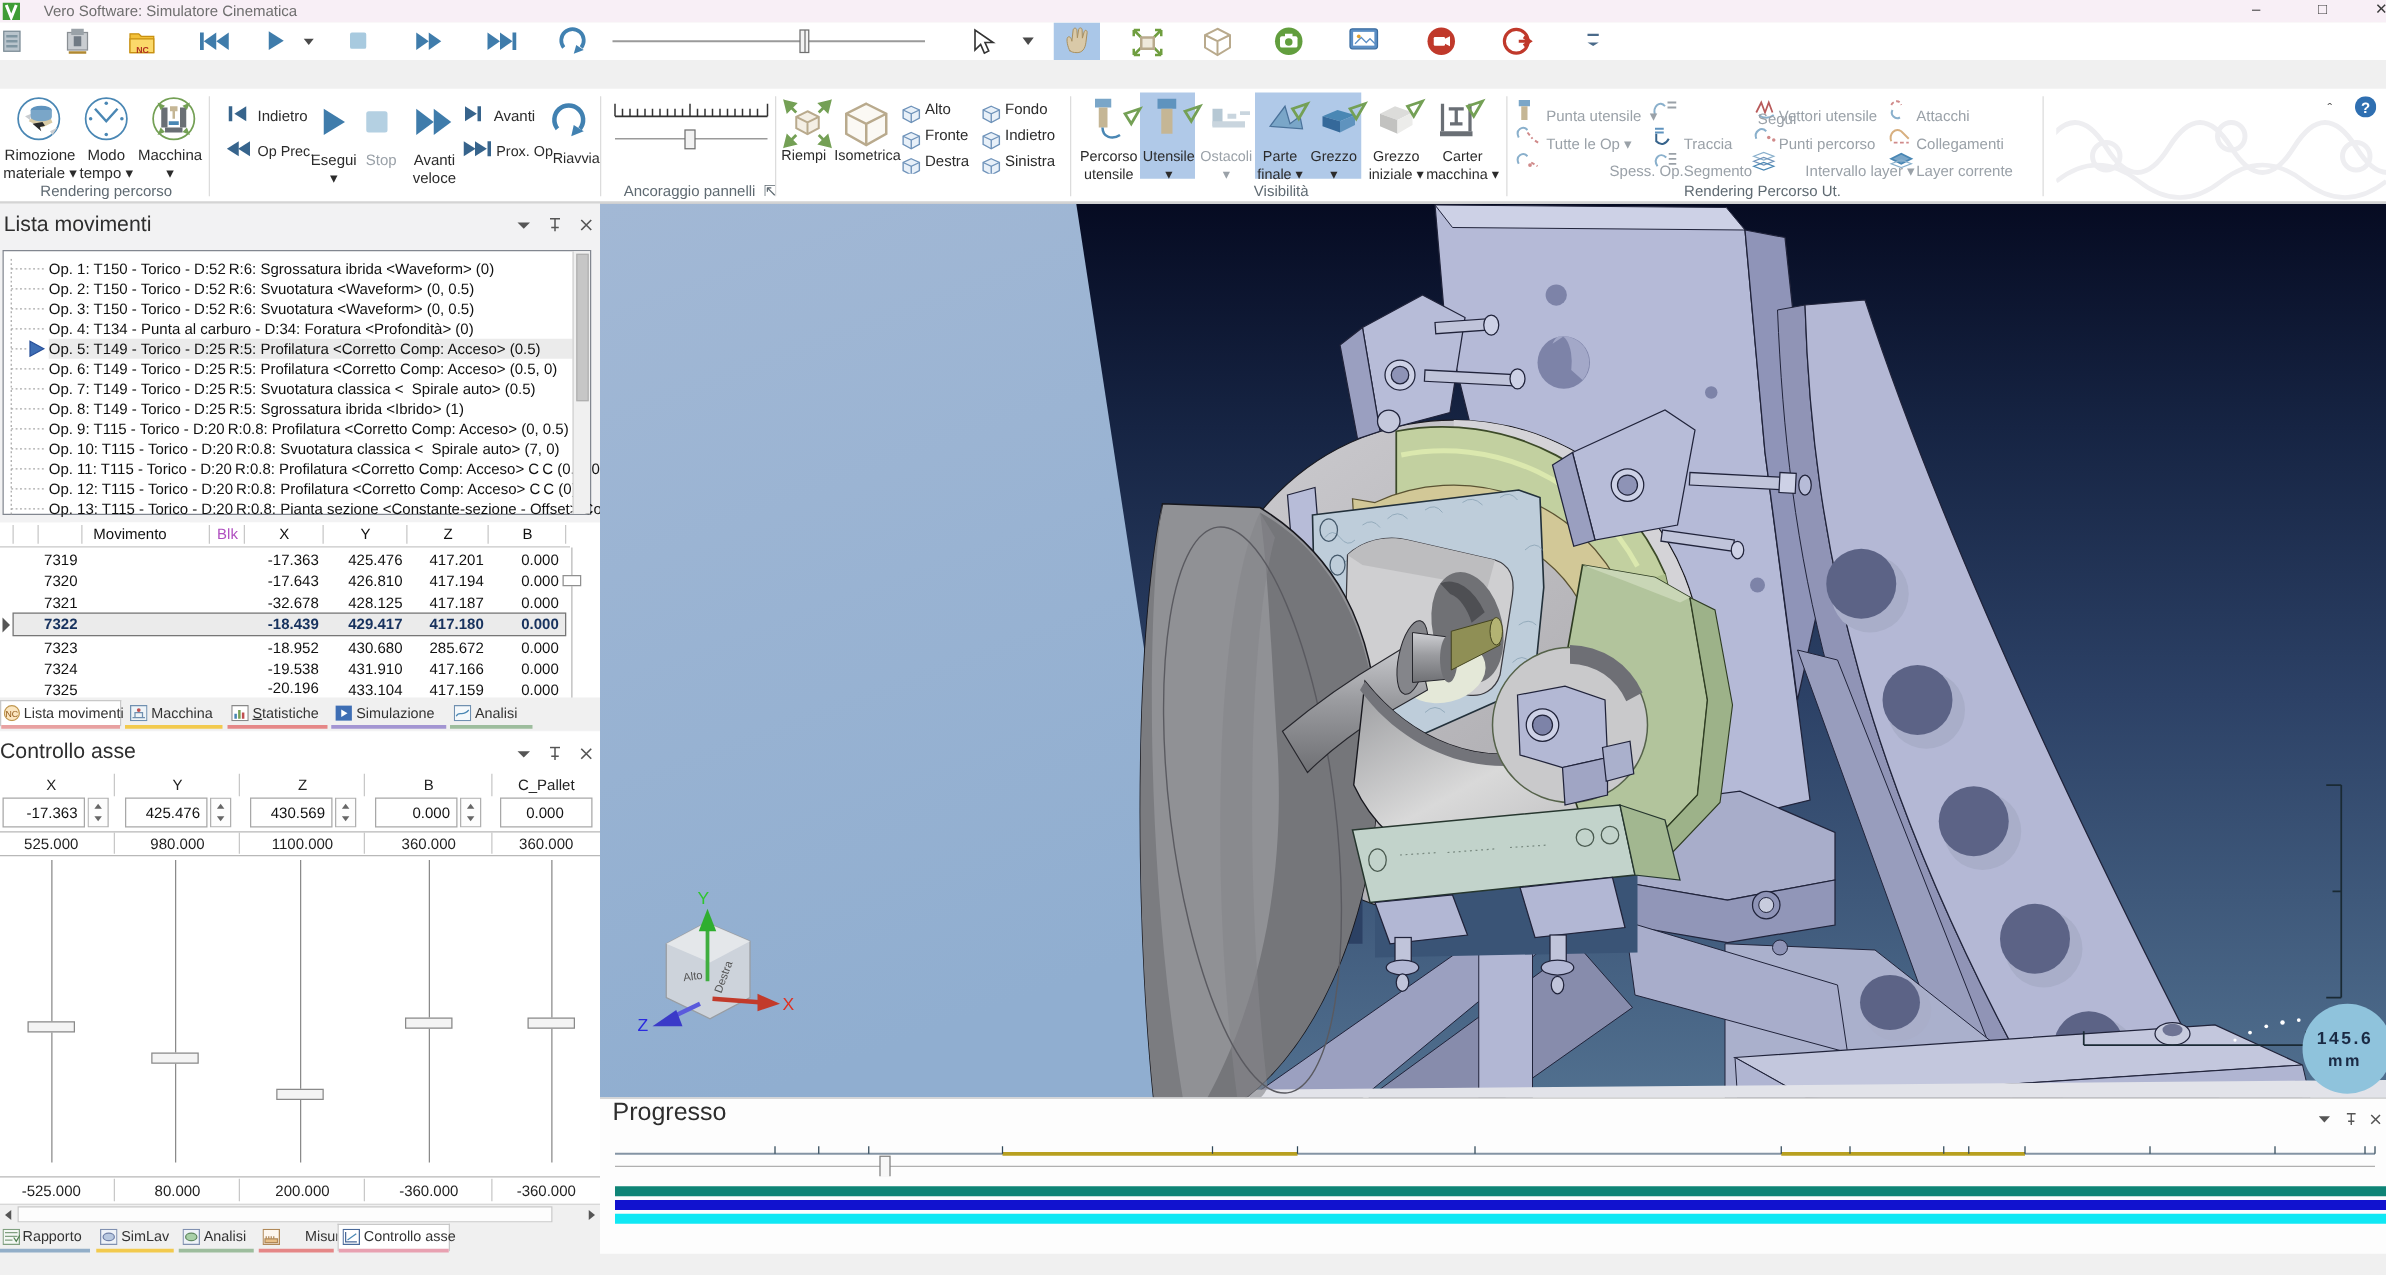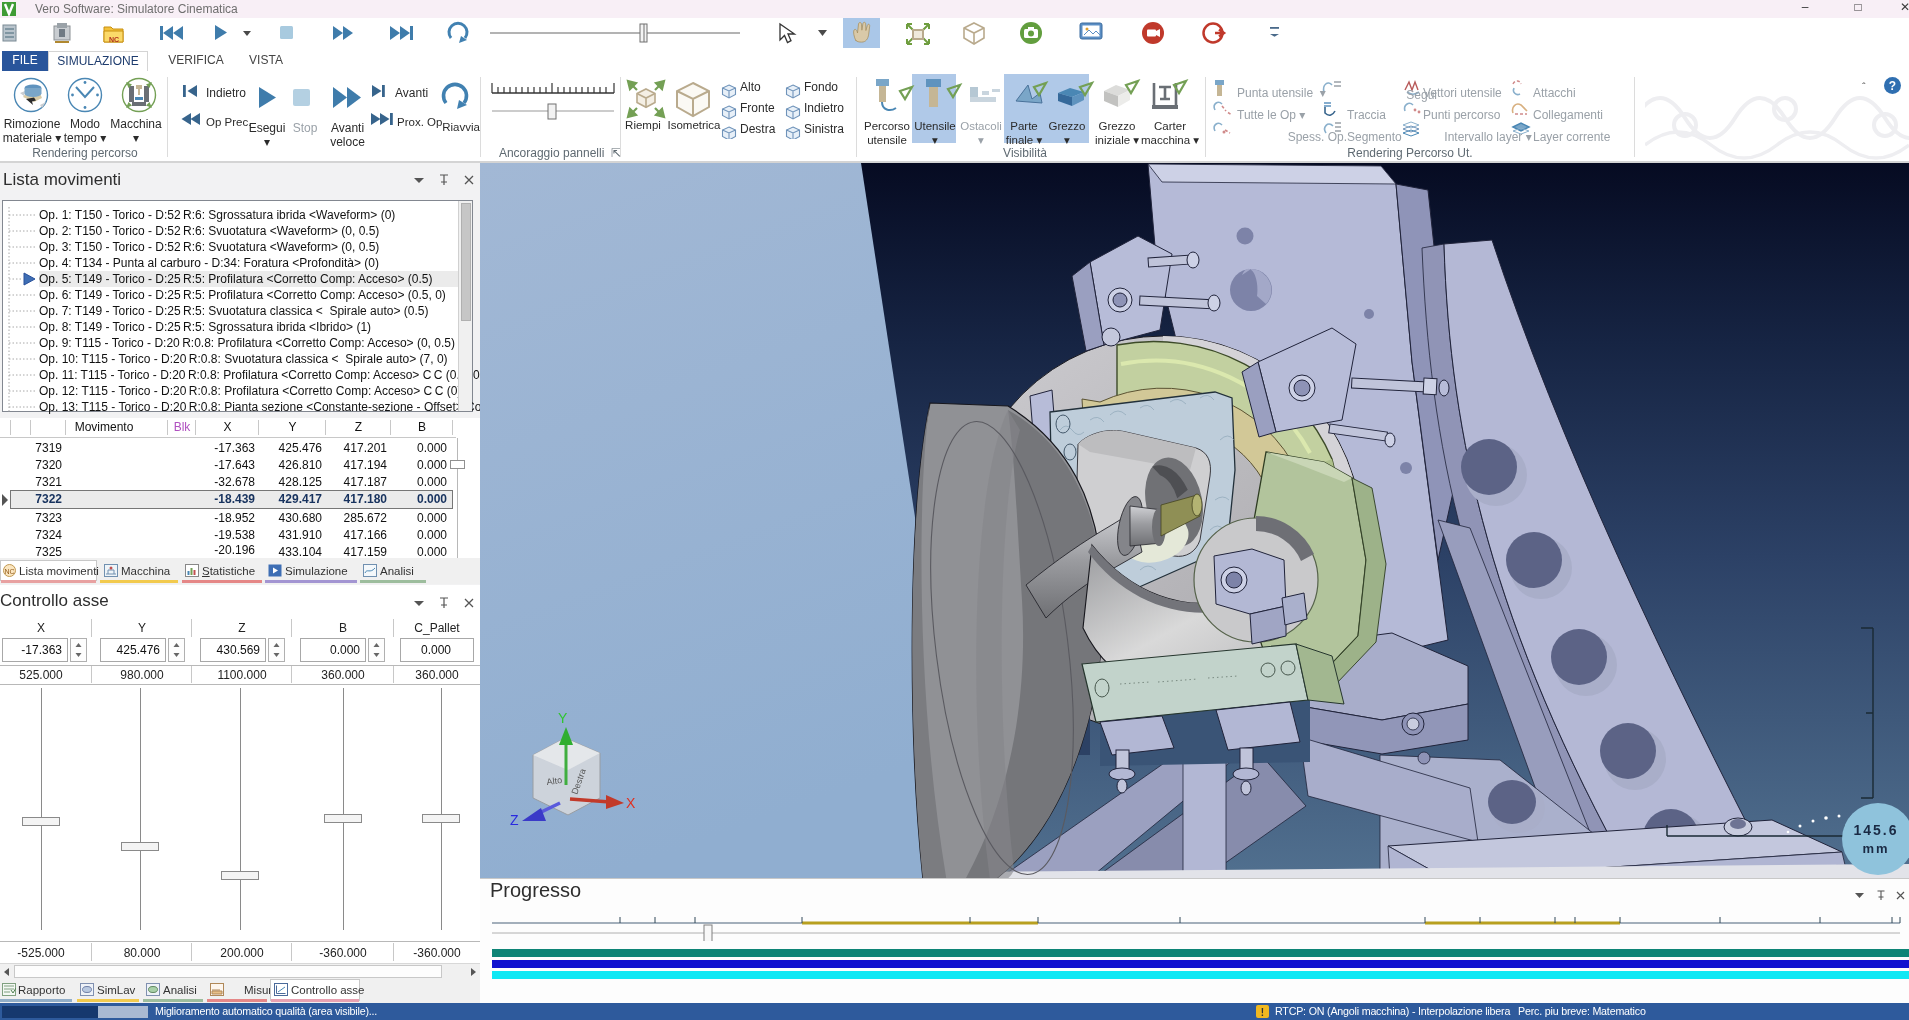--- a/index.html
+++ b/index.html
@@ -166,26 +166,20 @@
           <path d="M11 7 h8 M15 3.5 l5 3.5 l-5 3.5" stroke="#c0392b" stroke-width="2.5" fill="none" transform="translate(2,4) rotate(0)"></path>
         </g>
 
       <g transform="translate(1270,9)" fill="#4a6a8a">
           <rect x="0" y="0" width="9" height="1.8"></rect>
           <path d="M0 4 l4.5 4 l4.5-4 z" transform="scale(1,0.7) translate(0,6)"></path>
         </g>
     </svg>
   </div>
 
-  <div id="rtabs" class="abs">
-    <div class="rtab" id="tab-file">FILE</div>
-    <div class="rtab" id="tab-sim">SIMULAZIONE</div>
-    <div class="rtab" style="left:160px;width:72px;">VERIFICA</div>
-    <div class="rtab" style="left:238px;width:56px;">VISTA</div>
-  </div>
 
   <div id="ribbon" class="abs">
 
     <svg class="abs" style="left:1645px;top:2px" width="264" height="88" viewBox="0 0 264 88" fill="none" stroke="#eeeef1" stroke-width="4">
       <path d="M-10 45 q25 -40 50 0 q25 40 50 0 q25 -40 50 0 q25 40 50 0 q25 -40 50 0 q25 40 50 0"></path>
       <circle cx="40" cy="52" r="11"></circle>
         <circle cx="140" cy="36" r="11"></circle>
         <circle cx="240" cy="52" r="11"></circle>
       <path d="M0 72 q33 -26 66 0 q33 26 66 0 q33 -26 66 0 q33 26 66 0" stroke-width="3.5"></path>
     </svg>
@@ -991,25 +985,13 @@
           <line x1="1420" y1="6" x2="1420" y2="12"></line>
         </g>
       <line x1="12" y1="22" x2="1420" y2="22" stroke="#b0b0b0" stroke-width="1"></line>
       <rect x="224" y="14" width="8" height="17" fill="#f8f8f8" stroke="#808080"></rect>
     </svg>
     <div class="pbar" style="top:70px;background:#0e8476"></div>
     <div class="pbar" style="top:81px;background:#1112cf"></div>
     <div class="pbar" style="top:92px;background:#10e8f4"></div>
   </div>
 
-  <div id="statusbar" class="abs">
-    <div class="abs" style="left:2px;top:3px;width:146px;height:12px;background:#a9b9d2">
-      <div class="abs" style="left:0;top:0;width:96px;height:12px;background:#16386e"></div>
-    </div>
-    <div class="abs" style="left:155px;top:2px;font-size:10.7px;letter-spacing:-0.2px">Miglioramento automatico qualità (area visibile)...</div>
-    <svg class="abs" style="left:1256px;top:2px" width="13" height="13">
-        <rect width="13" height="13" rx="2" fill="#f0b820"></rect>
-        <text x="6.5" y="10.5" font-size="10" font-weight="bold" fill="#333" text-anchor="middle">!</text>
-      </svg>
-    <div class="abs" style="left:1275px;top:2px;font-size:10.7px;letter-spacing:-0.2px">RTCP: ON (Angoli macchina) - Interpolazione libera</div>
-    <div class="abs" style="left:1518px;top:2px;font-size:10.7px;letter-spacing:-0.2px">Perc. piu breve: Matematico</div>
-  </div>
 </div>
 
 </body></html>

